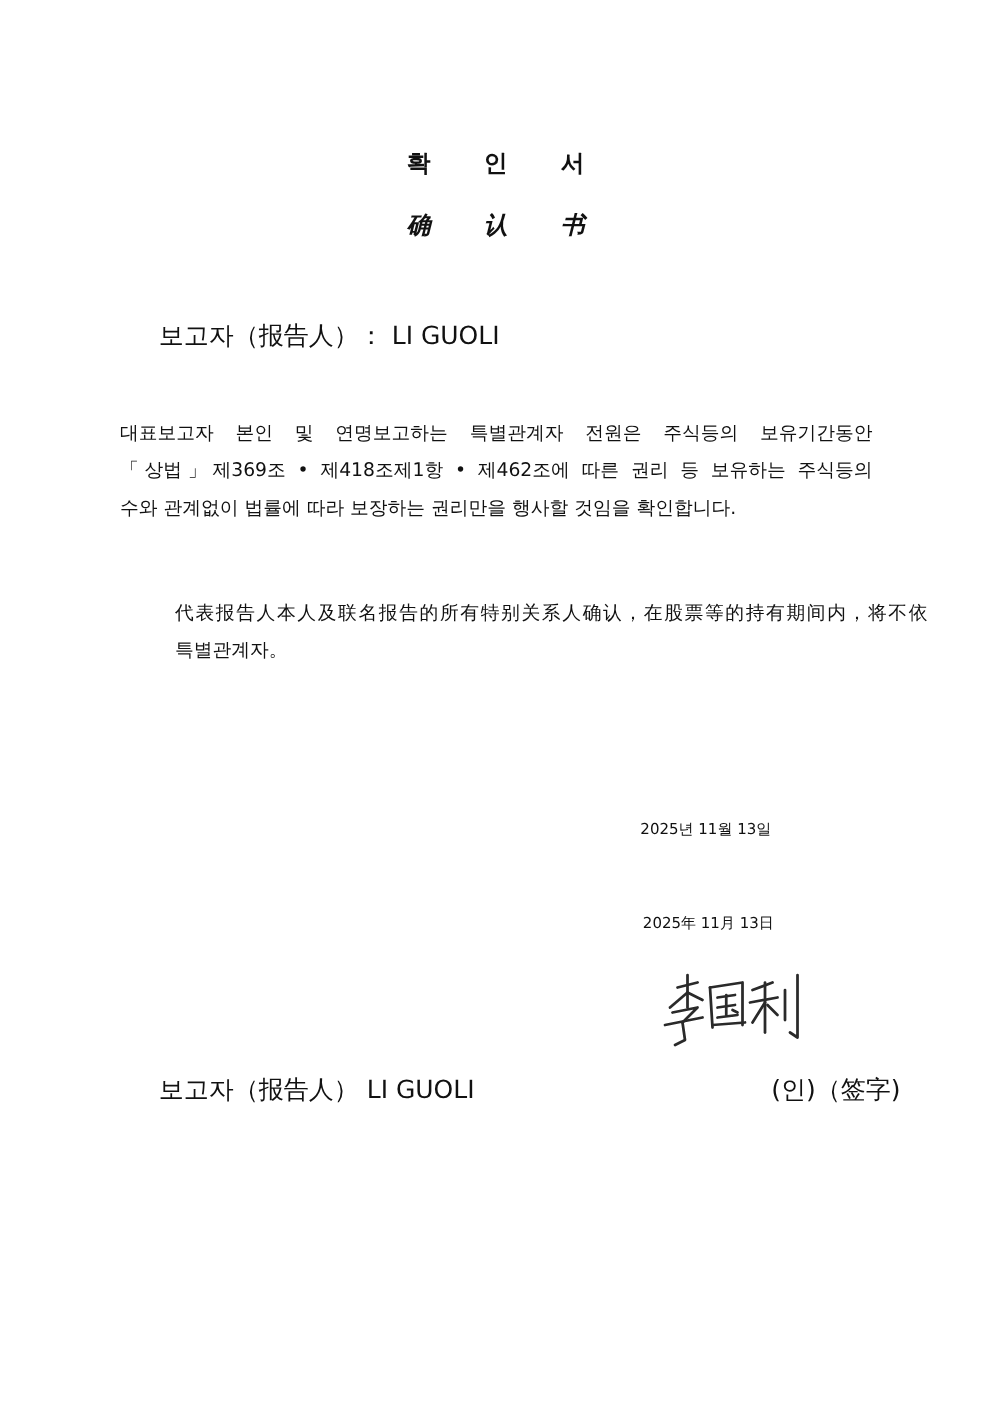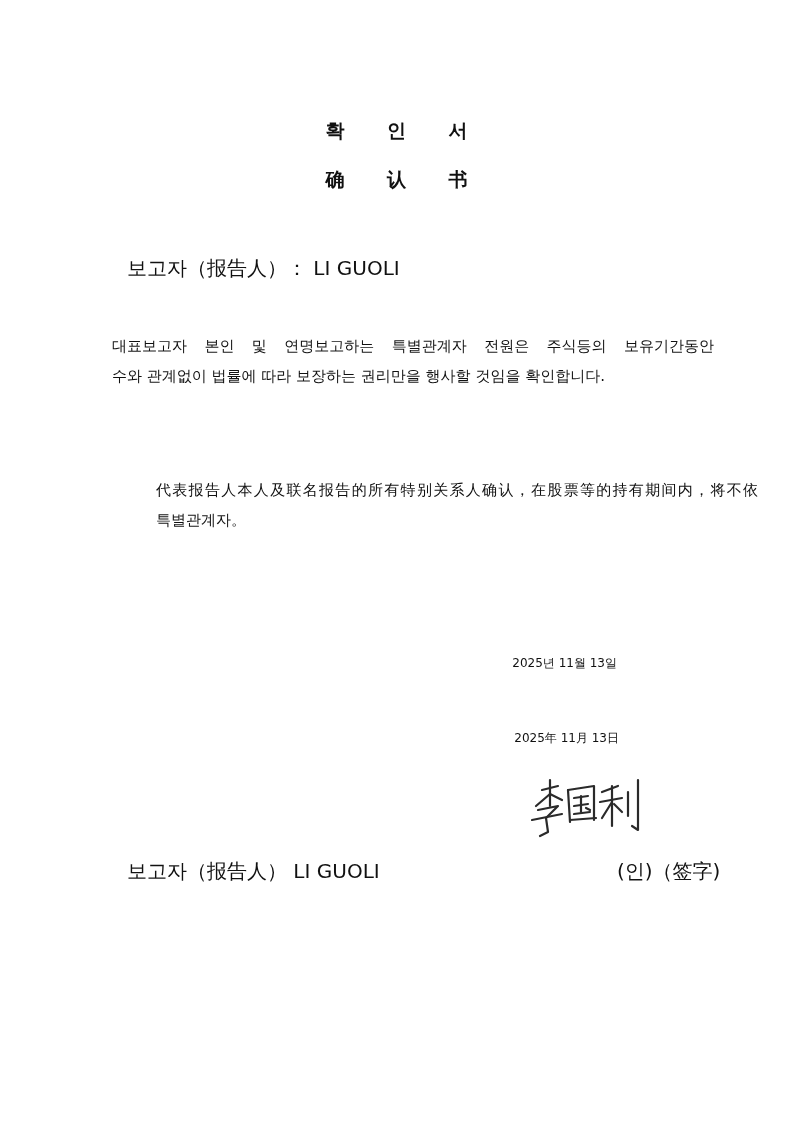--- a/index.html
+++ b/index.html
@@ -26,33 +26,33 @@
       left: 0;
       width: 793px;
       text-align: center;
       font-weight: bold;
       font-size: 19px;
       letter-spacing: 18px;
       padding-left: 18px;
       box-sizing: border-box;
     }
     .title-ko { top: 118px; }
-    .title-zh { top: 167px; }
+    .title-zh { top: 167px; font-style: italic; }
 
     .line {
       position: absolute;
       font-size: 20px;
       white-space: nowrap;
       margin-left: 31px;
     }
     .reporter { left: 96px; top: 255px; }
 
     .para {
       position: absolute;
-      left: 112px;
+      left: 96px;
       width: 602px;
       font-size: 15px;
     }
     .para .row {
       height: 30px;
       line-height: 30px;
       white-space: nowrap;
     }
     .para .row.justify {
       text-align: justify;
@@ -86,20 +86,21 @@
 
 <div class="page">
 
   <div class="title title-ko">확 인 서</div>
   <div class="title title-zh">确 认 书</div>
 
   <div class="line reporter">보고자（报告人）：  LI GUOLI</div>
 
   <div class="para para-ko">
     <div class="row justify">대표보고자 본인 및 연명보고하는 특별관계자 전원은 주식등의 보유기간동안</div>
+    <div class="row justify">「상법」제369조 • 제418조제1항 • 제462조에 따른 권리 등 보유하는 주식등의</div>
     <div class="row">수와 관계없이 법률에 따라 보장하는 권리만을 행사할 것임을 확인합니다.</div>
   </div>
 
   <div class="para para-zh">
     <div class="row justify">代表报告人本人及联名报告的所有特别关系人确认，在股票等的持有期间内，将不依</div>
     <div class="row">특별관계자。</div>
   </div>
 
   <div class="date date-ko">2025년  11월  13일</div>
   <div class="date date-zh">2025年  11月  13日</div>

